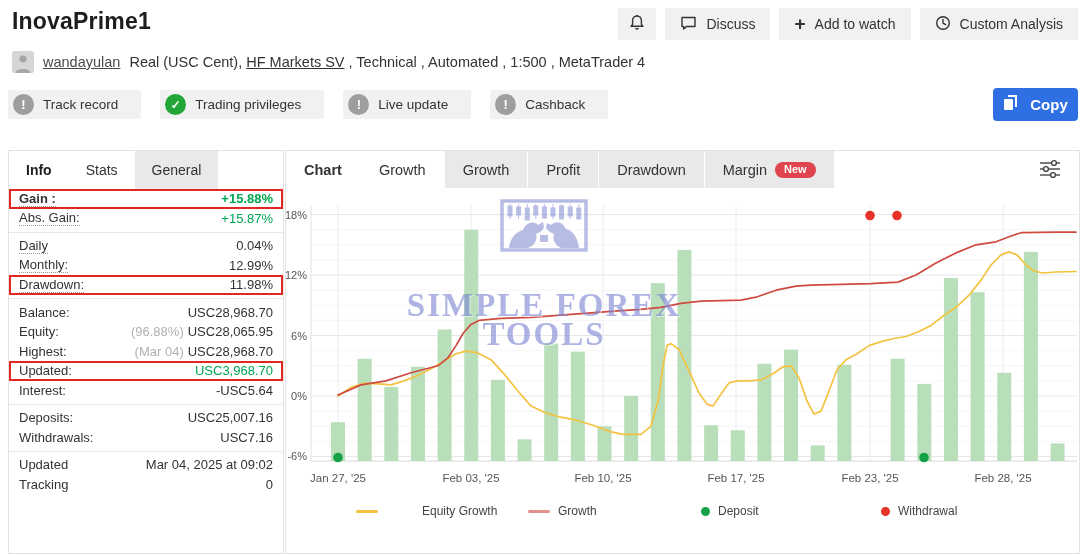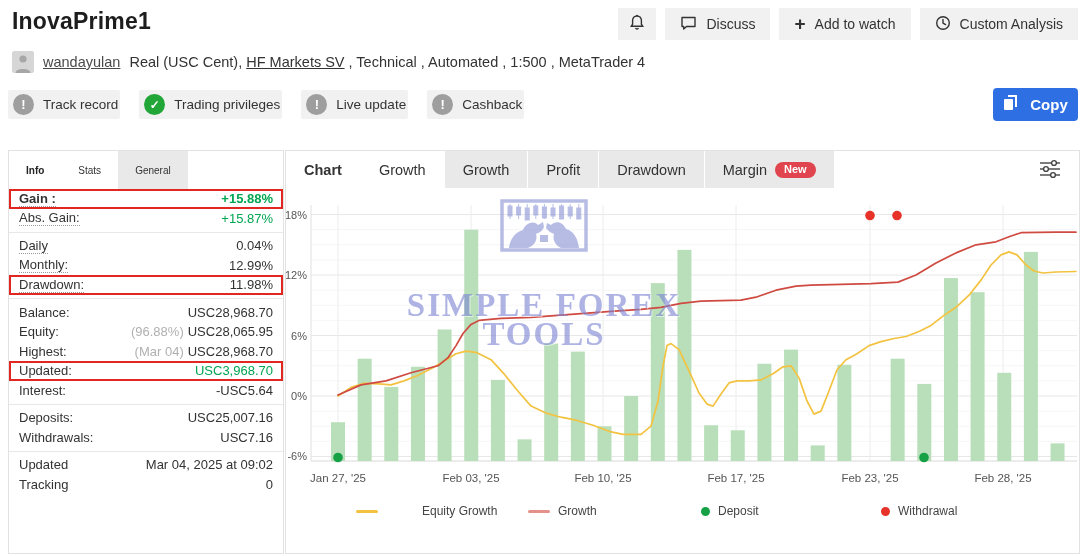--- a/index.html
+++ b/index.html
@@ -15,35 +15,35 @@
   .btn.icon-only{width:38px;justify-content:center;padding:0;}
   .plus-glyph::before{content:"+";font-size:19px;font-weight:bold;line-height:1;position:relative;top:-1px;}
 
   .account-row{position:absolute;top:51px;left:12px;display:flex;align-items:center;gap:9px;font-size:14.5px;color:#333;}
   .avatar{width:22px;height:22px;border-radius:3px;background:#d9d9d9;overflow:hidden;display:inline-flex;align-items:flex-end;justify-content:center;}
   .user-link{color:#4a4a4a;text-decoration:underline;cursor:pointer;}
   .inline-link{color:#333;text-decoration:underline;cursor:pointer;}
   .meta{color:#333;}
 
   .badges{position:absolute;top:90px;left:8px;display:flex;gap:19px;}
-  .badge{background:#f1f1f1;height:29px;display:flex;align-items:center;gap:9px;padding:0 2px 0 5px;
+  .badge{background:#f1f1f1;height:29px;display:flex;align-items:center;gap:9px;padding:0 23px 0 5px;
          font-size:13.5px;color:#333;border-radius:2px;}
   .badge-dot{width:21px;height:21px;border-radius:50%;color:#fff;display:flex;align-items:center;justify-content:center;flex:0 0 auto;}
   .badge-dot.warn{background:#9e9e9e;}
   .badge-dot.warn::before{content:"!";font-weight:bold;font-size:13px;}
   .badge-dot.ok{background:#21a637;}
   .badge-dot.ok::before{content:"\2713";font-weight:bold;font-size:12px;}
 
   .copy-btn{position:absolute;top:88px;right:10px;width:85px;height:33px;background:#2f6fe4;border:none;border-radius:4px;
             color:#fff;display:flex;align-items:center;justify-content:center;gap:12px;font-size:15px;font-weight:bold;cursor:pointer;font-family:inherit;}
 
   
   .side-card{position:absolute;left:8px;top:150px;width:276px;bottom:2px;background:#fff;border:1px solid #e2e2e2;box-sizing:border-box;}
   .side-tabs{display:flex;height:38px;align-items:stretch;}
-  .side-tab{padding:0 17px;display:flex;align-items:center;font-size:10px;color:#333;cursor:pointer;}
+  .side-tab{padding:0 17px;display:flex;align-items:center;font-size:14px;color:#333;cursor:pointer;}
   .side-tab.bold{font-weight:bold;color:#222;}
   .side-tab.filled{background:#e9e9e9;}
   .srow{height:19.5px;display:flex;justify-content:space-between;align-items:center;padding:0 10px;font-size:13px;}
   .srow .lbl{color:#333;}
   .srow .lbl.dotted{border-bottom:1px dotted #9a9a9a;}
   .srow .val{color:#333;white-space:nowrap;}
   .srow .val .pre{color:#b0b0b0;margin-right:4px;}
   .srow.bold .lbl,.srow.bold .val{font-weight:bold;}
   .srow .val.green{color:#00a651;}
   .srow.boxed{outline:2px solid #e22621;outline-offset:-2px;text-align:right;}

